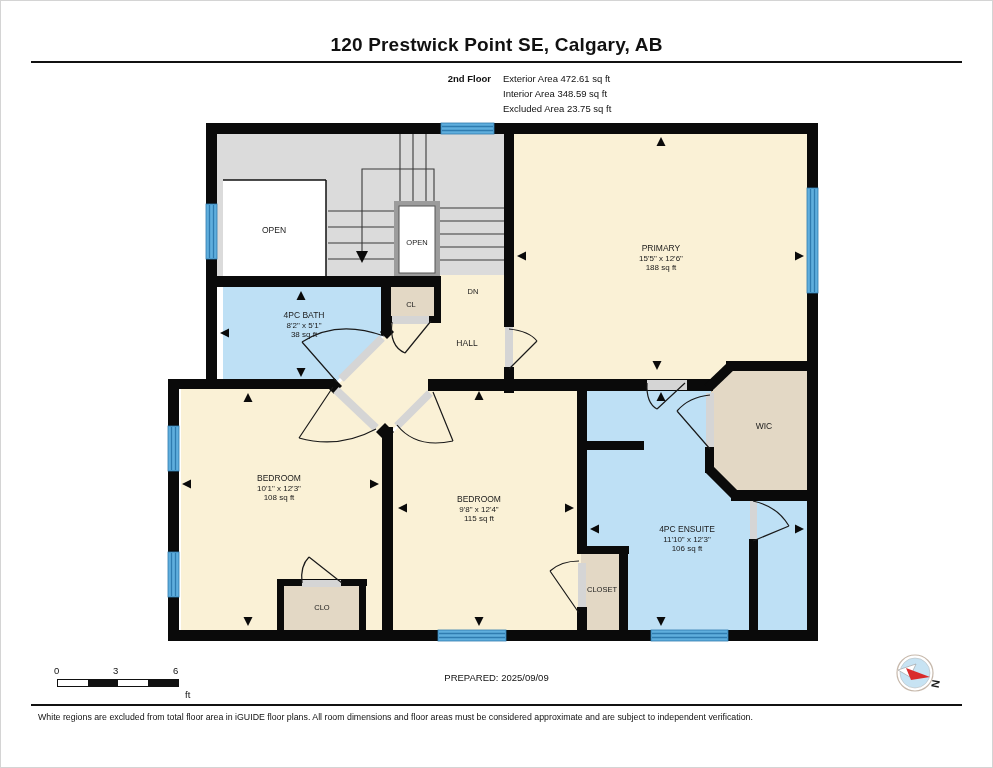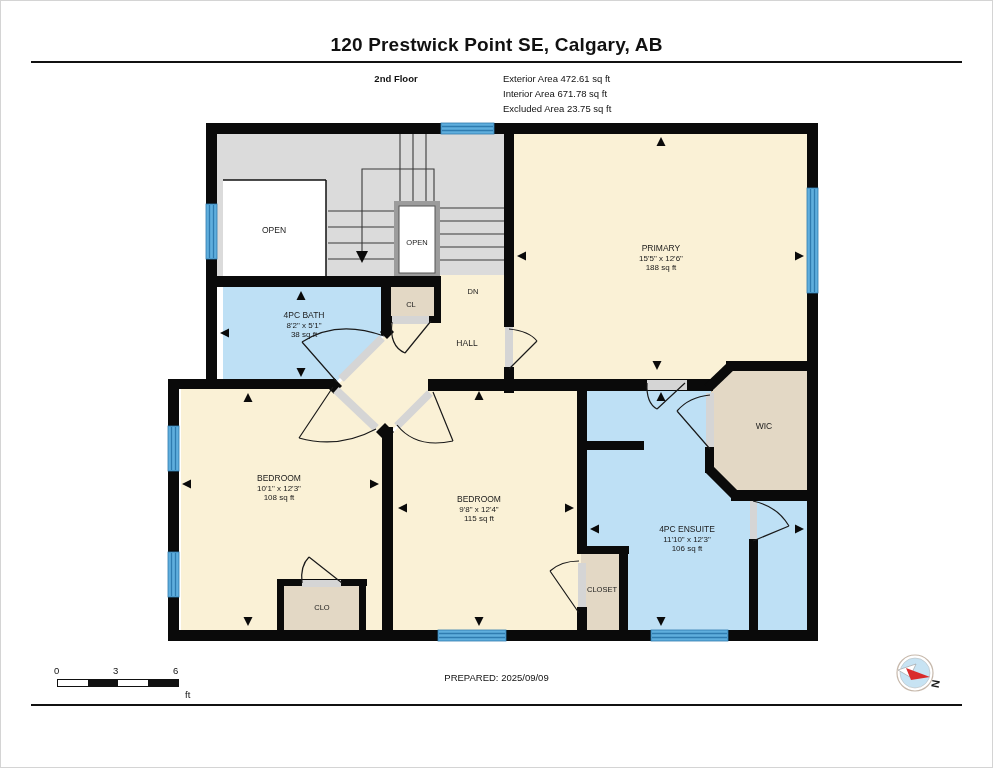--- a/index.html
+++ b/index.html
@@ -2,21 +2,21 @@
 <html><head>
 <meta charset="utf-8">
 <style>
   html,body{margin:0;padding:0;background:#fff;}
   .page{position:relative;width:993px;height:768px;background:#fff;
         font-family:"Liberation Sans",sans-serif;color:#111;overflow:hidden;
         border:1px solid #d4d4d4;box-sizing:border-box;}
   .title{position:absolute;top:33px;left:0;width:100%;text-align:center;
          font-size:19px;font-weight:700;letter-spacing:.2px;}
   .rule-top{position:absolute;top:60px;left:30px;right:30px;height:2px;background:#111;}
-  .floor-label{position:absolute;top:70px;left:300px;width:190px;text-align:center;
+  .floor-label{position:absolute;top:70px;left:300px;width:190px;text-align:right;
                font-size:9.5px;font-weight:700;line-height:15px;}
   .areas{position:absolute;top:70px;left:502px;font-size:9.5px;line-height:15px;}
   svg.plan{position:absolute;top:0;left:0;}
   svg text{font-family:"Liberation Sans",sans-serif;fill:#1a1a1a;text-anchor:middle;}
   .t85{font-size:8.5px;} .t8{font-size:8px;} .t75{font-size:7.5px;}
   .wall{fill:#0a0a0a;} .cream{fill:#FAF1D6;} .blue{fill:#BEE0F5;} .tan{fill:#E3D8C5;}
   .gray{fill:#DBDBDB;} .whitefill{fill:#ffffff;}
   .thr{fill:#D5D5D5;} .thrl{stroke:#D5D5D5;stroke-width:8;}
   .door{stroke:#1a1a1a;stroke-width:1.2;fill:none;}
   .stair{stroke:#3a3a3a;stroke-width:1.1;fill:none;}
@@ -39,21 +39,21 @@
 </head>
 <body>
 
 <div class="page">
 
   <div class="title">120 Prestwick Point SE, Calgary, AB</div>
   <div class="rule-top"></div>
   <div class="floor-label">2nd Floor</div>
   <div class="areas">
     <div>Exterior Area 472.61 sq ft</div>
-    <div>Interior Area 671.78 sq ft</div>
+    <div>Interior Area 348.59 sq ft</div>
     <div>Excluded Area 23.75 sq ft</div>
   </div>
 
   <svg class="plan" width="993" height="768" viewBox="0 0 993 768">
 
     <g>
       <rect class="gray" x="214" y="131" width="294" height="147"></rect>
       <rect class="whitefill" x="222" y="179" width="103" height="96"></rect>
       <rect class="cream" x="510" y="130" width="300" height="250"></rect>
       <path class="cream" d="M438,274 L508,274 L508,392 L432,392 L383,436 L331,390 L383,336 L387,320 L438,320 Z"></path>
@@ -242,14 +242,15 @@
 
   <svg class="compass" width="60" height="56" viewBox="0 0 60 56">
     <circle cx="26" cy="24" r="18" fill="#ffffff" stroke="#C7B9AC" stroke-width="1.2"></circle>
     <circle cx="26" cy="24" r="15" fill="#C7E3F3" stroke="#b5b5b5" stroke-width="0.5"></circle>
     <polygon points="9,21 27,15 21,28" fill="#ffffff" stroke="#999" stroke-width="0.6"></polygon>
     <polygon points="41,28 17,19 22,31" fill="#D92B2B"></polygon>
     <text x="48" y="38" transform="rotate(100 47 34)" style="font-size:11px;font-weight:700;">N</text>
   </svg>
 
   <div class="rule-bottom"></div>
+  <div class="disclaimer">White regions are excluded from total floor area in iGUIDE floor plans. All room dimensions and floor areas must be considered approximate and are subject to independent verification.</div>
 
 </div>
 
 </body></html>

